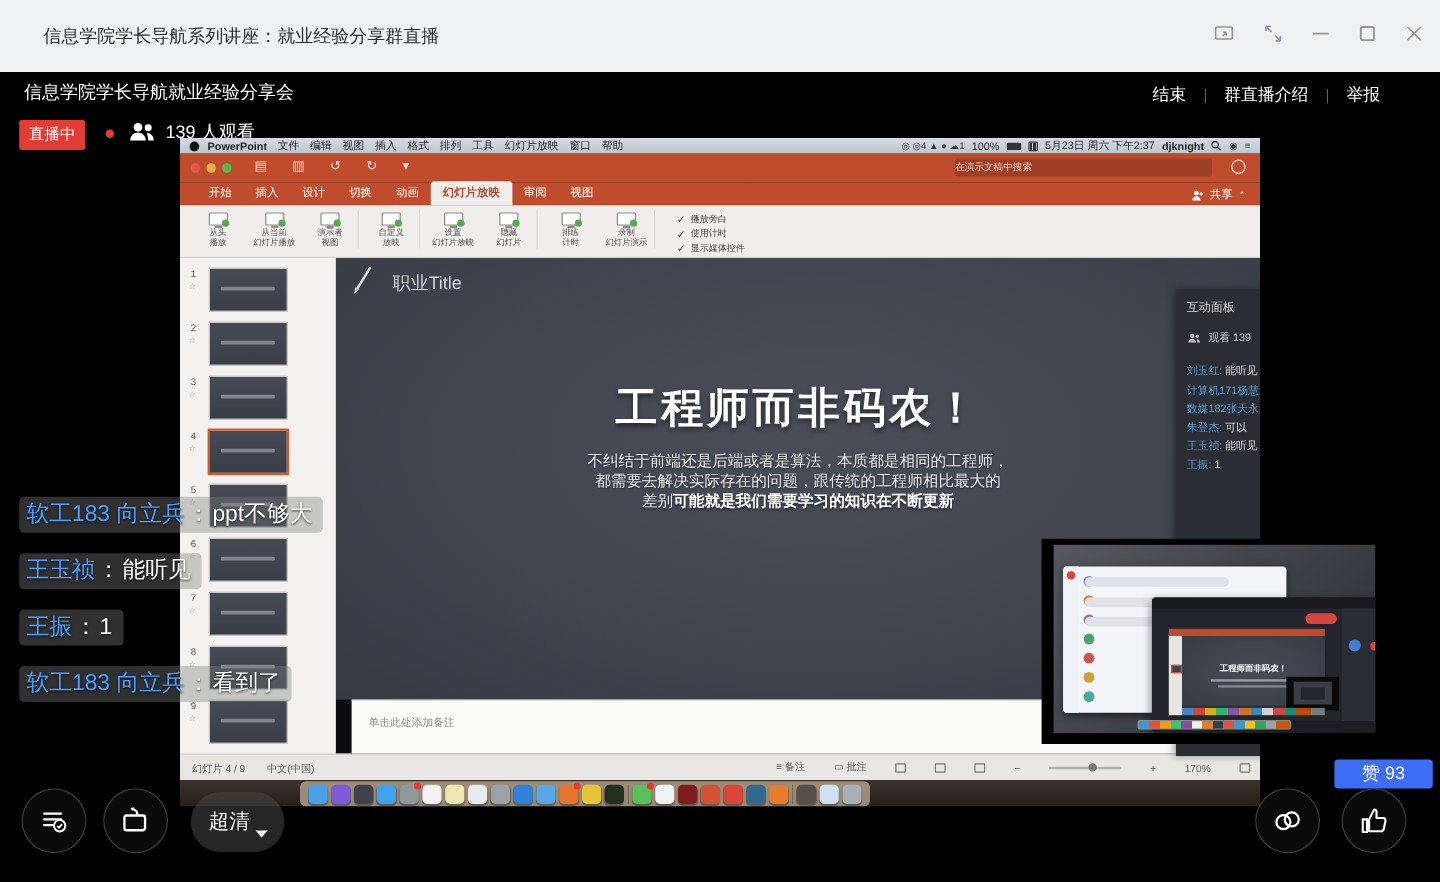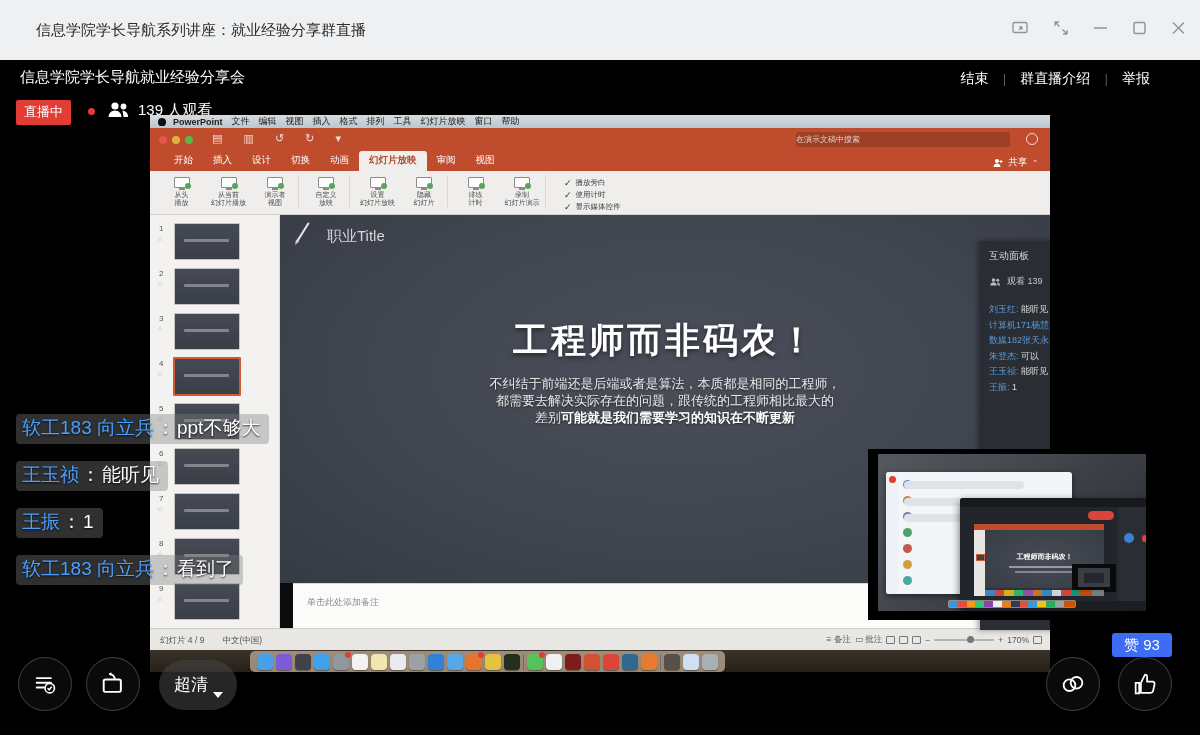--- a/index.html
+++ b/index.html
@@ -82,21 +82,21 @@
   .slide-body { position:absolute; left:0; top:160px; width:100%; text-align:center; color:#e9eaec; font-size:13px; line-height:17px; text-shadow:0 1px 2px rgba(0,0,0,0.5); }
   .slide-body b { color:#fff; }
 
   
   .notes-pane { position:absolute; left:143px; top:468px; width:757px; height:45px; background:#fbfbfa; border-top:1px solid #d8d6d3; }
   .notes-ph { position:absolute; left:14px; top:12px; color:#8b8b8b; font-size:9px; }
 
   
   .ppt-status { position:absolute; left:0; top:513px; width:900px; height:22px; background:#e9e7e4; border-top:1px solid #d0cecb; font-size:8.5px; color:#555; }
   .ppt-status .left { position:absolute; left:10px; top:6px; display:flex; gap:18px; }
-  .ppt-status .right { position:absolute; right:8px; top:5px; display:flex; gap:4px; align-items:center; }
+  .ppt-status .right { position:absolute; right:8px; top:5px; display:flex; gap:24px; align-items:center; }
   .zoom-slider { width:60px; height:2px; background:#b5b3b0; position:relative; border-radius:1px; }
   .zoom-slider::after { content:""; position:absolute; left:55%; top:-3px; width:7px; height:7px; background:#777; border-radius:50%; }
   .vicon { width:9px; height:8px; border:1px solid #777; border-radius:1px; }
 
   
   .dock-zone { position:absolute; left:0; top:535px; width:900px; height:22px; background:linear-gradient(#3b332b,#262019); }
   .dock { position:absolute; left:100px; top:1px; height:21px; background:rgba(186,166,143,0.78); border-radius:5px; display:flex; align-items:center; gap:3px; padding:0 7px; }
   .dock-ico { width:16px; height:16px; border-radius:4px; position:relative; box-shadow:0 1px 1px rgba(0,0,0,0.35); }
   .dock-ico.sep { width:1px; height:16px; border-radius:0; background:rgba(0,0,0,0.25)!important; box-shadow:none; }
   .dock-ico.badge::after { content:""; position:absolute; right:-2px; top:-2px; width:6px; height:6px; border-radius:50%; background:#e23c35; }
@@ -149,21 +149,21 @@
 
   
   .btn-circle { position:absolute; width:54px; height:54px; border-radius:50%; background:rgba(255,255,255,0.04); border:1px solid rgba(255,255,255,0.22); display:flex; align-items:center; justify-content:center; cursor:pointer; z-index:7; }
   .quality-pill { position:absolute; left:159px; top:660px; width:78px; height:50px; border-radius:25px; background:rgba(70,70,70,0.55); z-index:7; cursor:pointer; }
   .quality-pill .q { position:absolute; left:15px; top:13px; color:#fff; font-size:17px; }
   .quality-pill .caret { position:absolute; right:14px; bottom:12px; width:0; height:0; border-left:5px solid transparent; border-right:5px solid transparent; border-top:6px solid #fff; }
   .input-pill { position:absolute; left:255px; top:659px; width:382px; height:51px; border-radius:26px; background:rgba(20,20,20,0.55); border:1px solid rgba(255,255,255,0.28); z-index:7; display:flex; align-items:center; }
   .chat-input { flex:1; margin-left:24px; background:transparent; border:none; outline:none; color:#fff; font-size:17px; font-family:inherit; }
   .chat-input::placeholder { color:rgba(255,255,255,0.92); }
   .send-label { margin-right:28px; color:#fff; font-size:17px; cursor:pointer; }
-  .like-badge { position:absolute; left:1112px; top:633px; width:60px; height:24px; background:#3d6cf5; border-radius:3px; color:#fff; font-size:15px; text-align:center; line-height:24px; z-index:8; }
+  .like-badge { position:absolute; left:1112px; top:633px; width:82px; height:24px; background:#3d6cf5; border-radius:3px; color:#fff; font-size:15px; text-align:center; line-height:24px; z-index:8; }
 </style>
 </head>
 <body>
 
 <div id="root">
 
   <div class="win-titlebar">
     <div class="win-title">信息学院学长导航系列讲座：就业经验分享群直播</div>
     <div class="win-controls">
       <span>
@@ -226,20 +226,34 @@
           <span class="mac-menu">编辑</span>
           <span class="mac-menu">视图</span>
           <span class="mac-menu">插入</span>
           <span class="mac-menu">格式</span>
           <span class="mac-menu">排列</span>
           <span class="mac-menu">工具</span>
           <span class="mac-menu">幻灯片放映</span>
           <span class="mac-menu">窗口</span>
           <span class="mac-menu">帮助</span>
         </span>
+      <span class="mac-right">
+        <span class="mac-glyph">◎ ◎4 ▲ ● ☁1</span>
+        <span>100%</span>
+        <span class="mac-batt"></span>
+        <span class="mac-grid"></span>
+        <span>5月23日 周六 下午2:37</span>
+        <span style="font-weight:bold">djknight</span>
+        <svg width="9" height="9" viewBox="0 0 10 10">
+            <circle cx="4" cy="4" r="3" fill="none" stroke="#333" stroke-width="1.2"></circle>
+            <path d="M6.3 6.3L9 9" stroke="#333" stroke-width="1.2"></path>
+          </svg>
+        <span class="mac-glyph">◉</span>
+        <span class="mac-glyph">≡</span>
+      </span>
     </div>
 
     <div class="ppt-titlebar">
       <div class="tlights">
         <span class="tlight tl-r"></span>
         <span class="tlight tl-y"></span>
         <span class="tlight tl-g"></span>
       </div>
       <div class="ppt-tb-icons">▤ ▥ ↺ ↻ ▾</div>
       <div class="ppt-doc">

